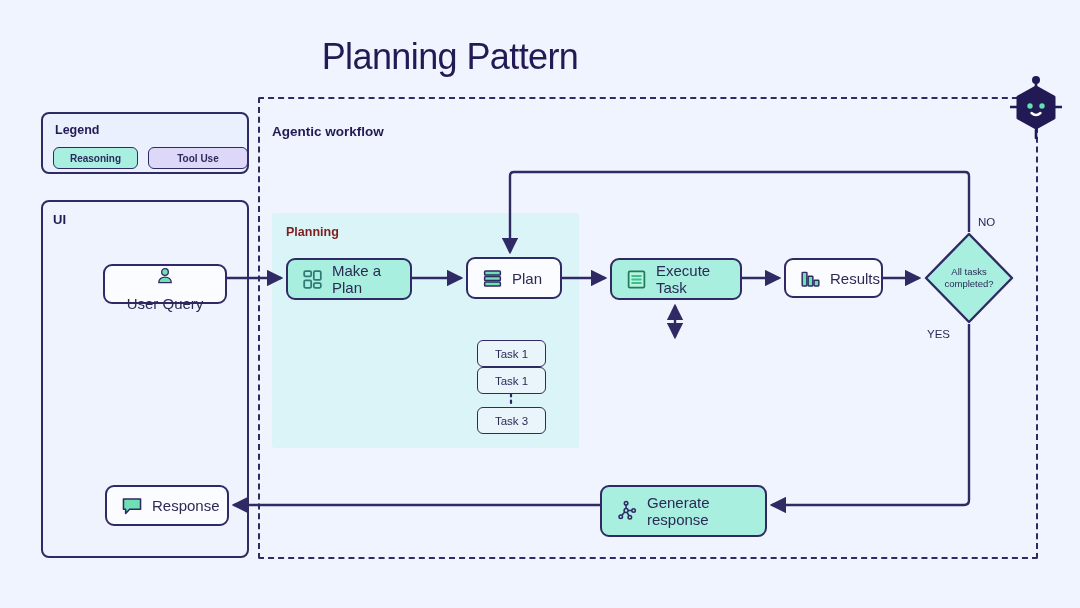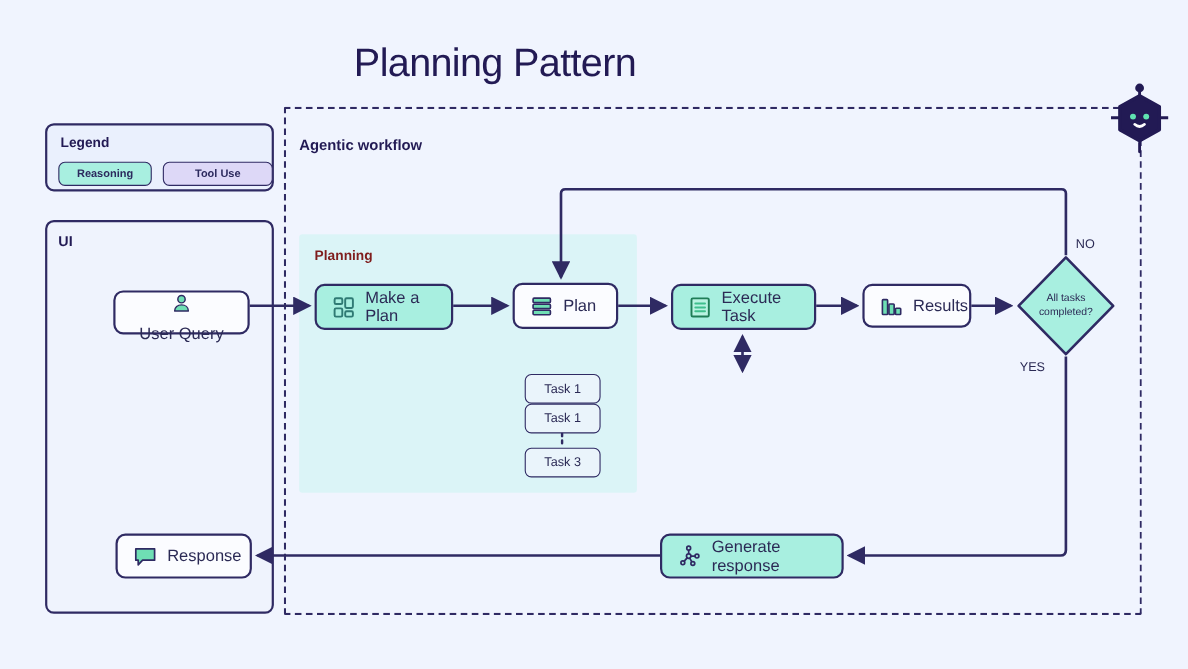--- a/index.html
+++ b/index.html
@@ -68,21 +68,21 @@
   .node .ico{flex:0 0 auto;display:flex;align-items:center;justify-content:center;}
 
   
   .n-userquery{left:103px;top:264px;width:124px;height:40px;flex-direction:column;}
   .n-makeplan {left:286px;top:258px;width:126px;height:42px;}
   .n-plan     {left:466px;top:257px;width:96px;height:42px;}
   .n-execute  {left:610px;top:258px;width:132px;height:42px;}
   .n-results  {left:784px;top:258px;width:99px;height:40px;}
   .n-tools    {left:632px;top:342px;width:87px;height:42px;}
   .n-response {left:105px;top:485px;width:124px;height:41px;}
-  .n-genresp  {left:600px;top:485px;width:167px;height:41px;}
+  .n-genresp  {left:600px;top:485px;width:167px;height:52px;}
 
   
   .task{
     position:absolute;left:477px;width:69px;height:27px;
     border:1.6px solid #2f2a63;border-radius:6px;background:#eaf4fb;
     display:flex;align-items:center;justify-content:center;
     font-size:11.5px;color:#2b2a55;box-sizing:border-box;
   }
   .t1{top:340px;} .t2{top:367px;} .t3{top:407px;}
 

